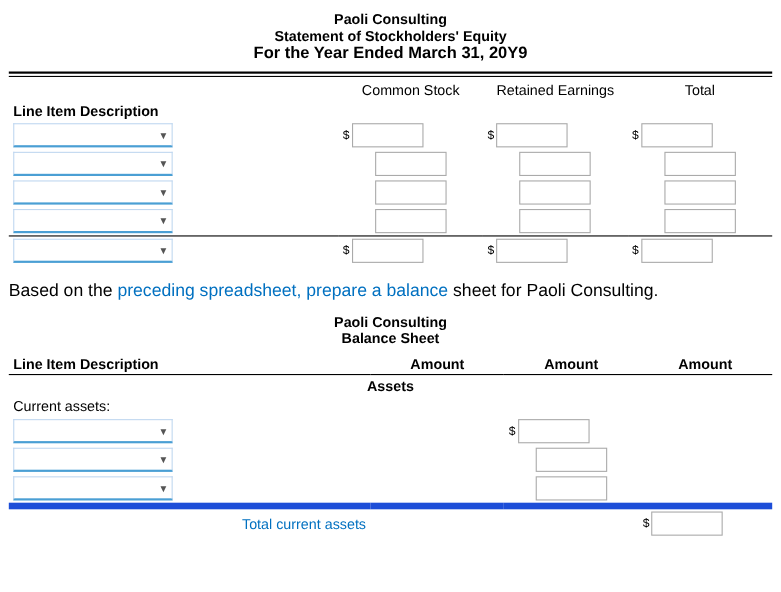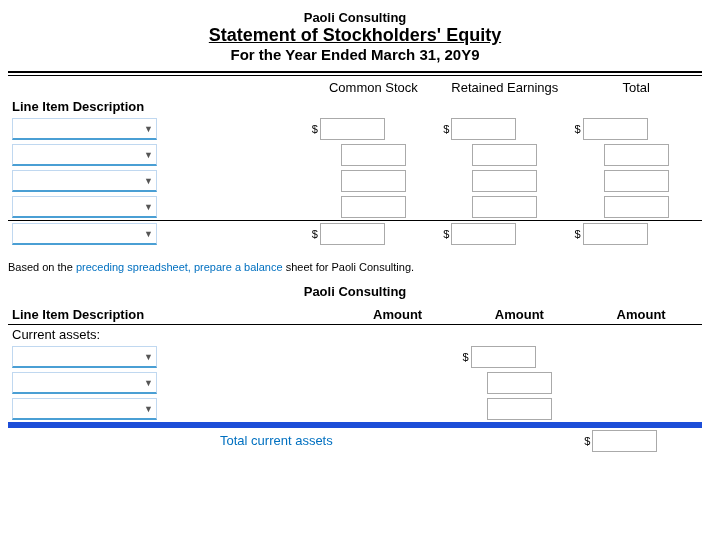--- a/index.html
+++ b/index.html
@@ -21,22 +21,21 @@
     .header-section {
       text-align: center;
       margin-bottom: 8px;
     }
     .header-section .company-name {
       font-weight: bold;
       font-size: 13px;
     }
     .header-section .statement-title {
       font-weight: bold;
-      font-size: 18px;
-      text-decoration: underline;
+      font-size: 13px;
     }
     .header-section .date-line {
       font-weight: bold;
       font-size: 15px;
     }
 
     
     .thick-divider {
       border: none;
       border-top: 2px solid #000;
@@ -119,21 +118,21 @@
       gap: 1px;
     }
 
     
     .total-row td {
       border-top: 1px solid #000;
     }
 
     
     .instruction-text {
-      font-size: 11px;
+      font-size: 16px;
       margin: 12px 0 8px 0;
       line-height: 1.5;
     }
     .instruction-text .highlight-blue {
       color: #0070c0;
     }
 
     
     .balance-sheet-header {
       text-align: center;
@@ -358,33 +357,37 @@
       </tr>
     </tbody>
   </table>
 
   <div class="instruction-text">
     Based on the <span class="highlight-blue">preceding spreadsheet, prepare a </span><span class="highlight-blue">balance</span> sheet for Paoli Consulting.
   </div>
 
   <div class="balance-sheet-header">
     <div>Paoli Consulting</div>
+    <div>Balance Sheet</div>
   </div>
 
   <table class="balance-table">
     <thead>
       <tr class="header-row">
         <td class="balance-line-item-col">Line Item Description</td>
         <td class="balance-amount-col-1">Amount</td>
         <td class="balance-amount-col-2">Amount</td>
         <td class="balance-amount-col-3">Amount</td>
       </tr>
     </thead>
     <tbody>
 
+      <tr>
+        <td class="balance-line-item-col assets-label" colspan="4">Assets</td>
+      </tr>
 
       <tr>
         <td class="balance-line-item-col section-label">Current assets:</td>
         <td></td>
         <td></td>
         <td></td>
       </tr>
 
       <tr>
         <td class="balance-line-item-col">

